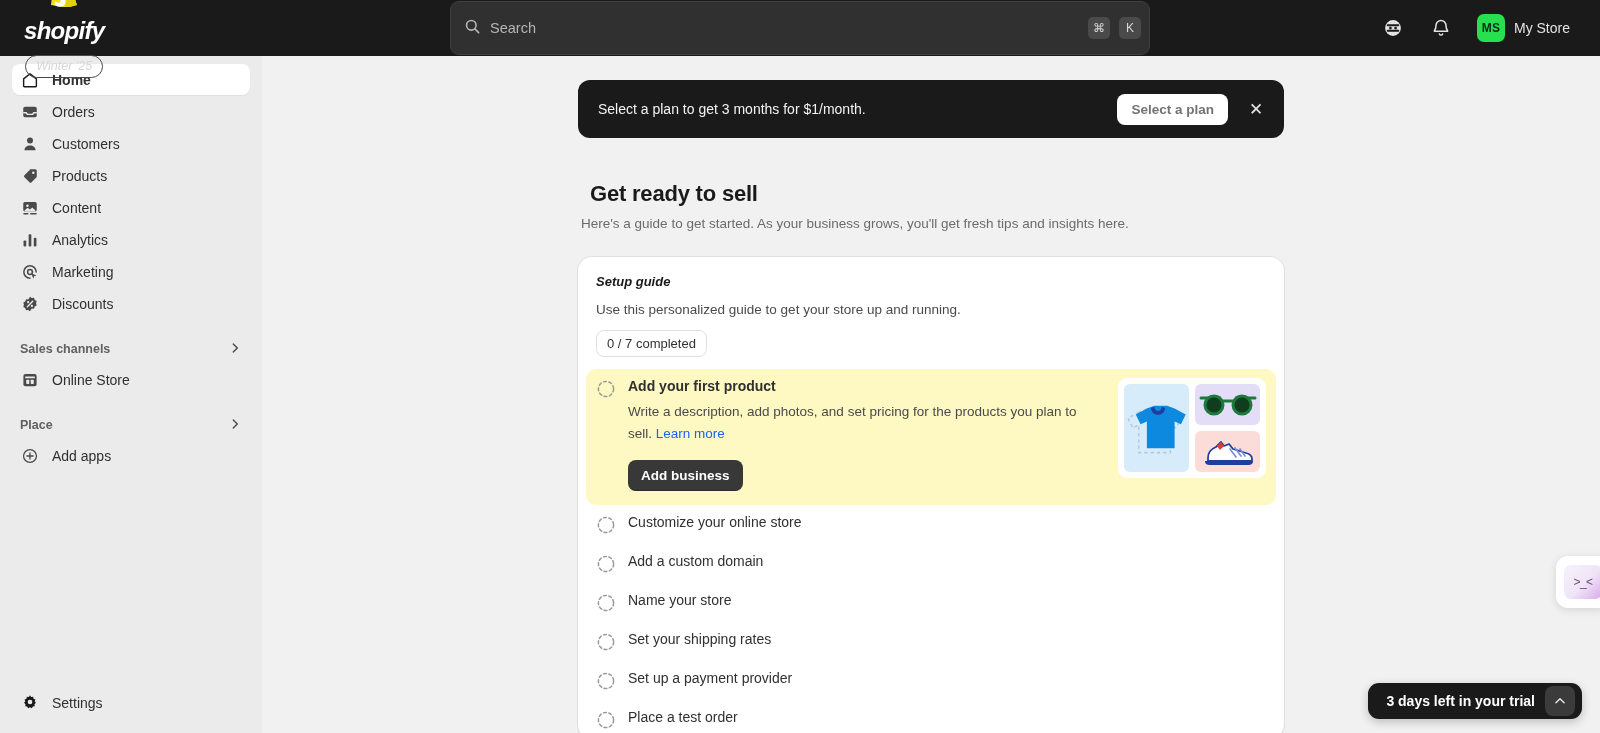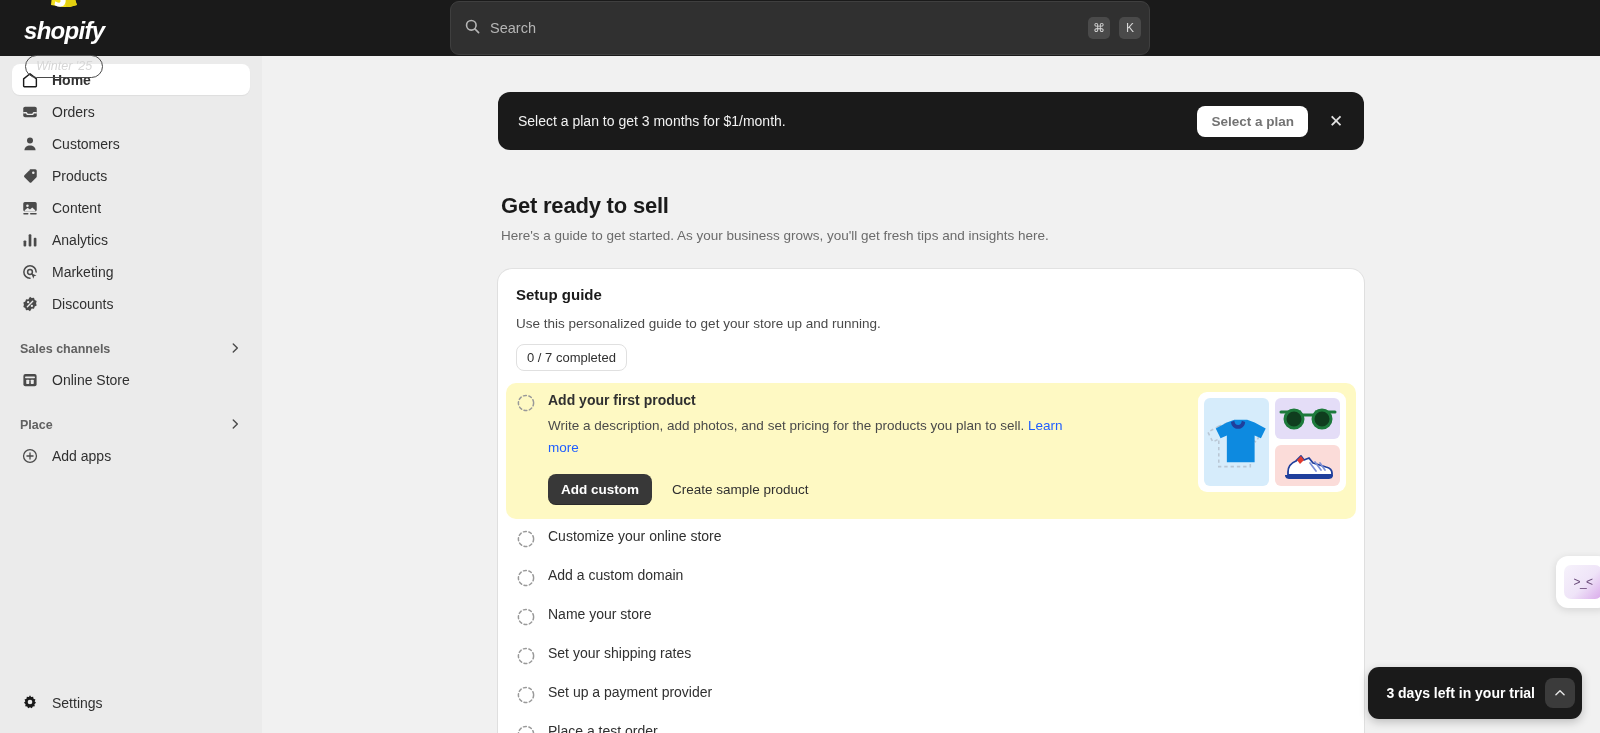--- a/index.html
+++ b/index.html
@@ -81,49 +81,49 @@
   .section-head .chev { margin-left: auto; color: #4a4a4a; }
   .sidebar-bottom { margin-top: auto; padding-bottom: 14px; }
 
   
   .main {
     flex: 1; min-width: 0; position: relative;
     overflow: hidden;
     background: #f1f1f1;
     display: flex; justify-content: center;
   }
-  .content { width: 866px; padding-top: 36px; }
+  .content { width: 706px; padding-top: 24px; }
 
   .plan-banner {
     background: #1a1a1a; border-radius: 12px;
     height: 58px; display: flex; align-items: center;
     padding: 0 14px 0 20px; gap: 14px;
   }
   .plan-text { color: #f2f2f2; font-size: 14px; flex: 1; }
   .plan-btn {
     background: #fff; color: #737373; font-size: 13.5px; font-weight: 600;
     border: none; border-radius: 8px; padding: 8px 14px; cursor: pointer;
     font-family: inherit;
   }
   .banner-close {
     width: 28px; height: 28px; border: none; background: transparent;
     color: #e3e3e3; font-size: 17px; cursor: pointer; border-radius: 6px;
     display: flex; align-items: center; justify-content: center; font-family: inherit;
   }
 
-  .page-title { font-size: 22px; font-weight: 700; color: #1a1a1a; margin: 43px 0 0 3px; letter-spacing: -.2px; }
+  .page-title { font-size: 22px; font-weight: 700; color: #1a1a1a; margin: 43px 0 0 12px; letter-spacing: -.2px; }
   .page-sub { font-size: 13.5px; color: #6b6b6b; margin: 9px 0 0 3px; }
 
   .card {
     background: #fff; border-radius: 14px; margin-top: 26px;
     box-shadow: 0 0 0 1px rgba(0,0,0,.06), 0 1px 2px rgba(0,0,0,.07);
     overflow: hidden;
   }
   .card-head { padding: 17px 18px 0 18px; }
-  .card-title { font-size: 15px; font-weight: 700; color: #1a1a1a; }
+  .card-title { font-size: 13px; font-weight: 700; color: #1a1a1a; font-style: italic; }
   .card-sub { font-size: 13.5px; color: #4a4a4a; margin-top: 13px; }
   .count-badge {
     display: inline-block; margin-top: 13px; margin-bottom: 4px;
     border: 1px solid #e0e0e0; border-radius: 8px;
     padding: 5px 10px; font-size: 13px; color: #303030; background: #fff;
   }
 
   .task-list { padding: 8px 8px 0 8px; }
   .task {
     display: flex; gap: 12px; padding: 9px 10px 9px 10px;
@@ -165,21 +165,21 @@
     display: flex; align-items: center; justify-content: center;
   }
   .chat-face {
     width: 38px; height: 34px; border-radius: 7px;
     background: linear-gradient(135deg,#f6f2fb 0%,#efe4f8 55%,#d9a9ea 100%);
     display: flex; align-items: center; justify-content: center;
     font-size: 12px; color: #6b4b7a; letter-spacing: -.5px;
   }
   .trial-pill {
     position: absolute; right: 18px; bottom: 14px;
-    background: #1a1a1a; border-radius: 11px; height: 52px;
+    background: #1a1a1a; border-radius: 11px; height: 36px;
     display: flex; align-items: center; gap: 10px; padding: 0 7px 0 18px;
     box-shadow: 0 3px 10px rgba(0,0,0,.22); z-index: 20;
   }
   .trial-text { color: #fff; font-size: 14px; font-weight: 700; }
   .trial-toggle {
     width: 30px; height: 30px; background: #3b3b3b; border: none;
     border-radius: 8px; color: #e6e6e6; cursor: pointer;
     display: flex; align-items: center; justify-content: center; font-family: inherit;
   }
 </style>
@@ -207,20 +207,41 @@
           <circle cx="8.6" cy="8.6" r="5.6"></circle>
             <line x1="12.8" y1="12.8" x2="17.2" y2="17.2" stroke-linecap="round"></line>
         </svg>
       </span>
       <span class="search-placeholder">Search</span>
       <span class="kbd">⌘</span>
       <span class="kbd">K</span>
     </div>
   </div>
 
+  <div class="topbar-right">
+    <div class="icon-btn">
+      <svg width="22" height="22" viewBox="0 0 24 24">
+        <circle cx="12" cy="12" r="8.6" fill="#e3e3e3"></circle>
+        <rect x="5.2" y="8" width="13.6" height="2" rx="1" fill="#1a1a1a"></rect>
+        <rect x="5.2" y="14" width="13.6" height="2" rx="1" fill="#1a1a1a"></rect>
+        <circle cx="9.2" cy="12" r="1.5" fill="#1a1a1a"></circle>
+        <circle cx="14.8" cy="12" r="1.5" fill="#1a1a1a"></circle>
+      </svg>
+    </div>
+    <div class="icon-btn">
+      <svg width="20" height="20" viewBox="0 0 24 24" fill="none" stroke="#e3e3e3" stroke-width="1.8" stroke-linejoin="round">
+        <path d="M6 9a6 6 0 0112 0c0 4 1.3 5.4 1.9 6.1.3.4 0 .9-.5.9H4.6c-.5 0-.8-.5-.5-.9C4.7 14.4 6 13 6 9z"></path>
+        <path d="M10 19.2a2.2 2.2 0 004 0" stroke-linecap="round"></path>
+      </svg>
+    </div>
+    <div class="store-chip">
+      <span class="avatar">MS</span>
+      <span class="store-name">My Store</span>
+    </div>
+  </div>
 </div>
 
 <div class="shell">
 
   <nav class="sidebar">
 
     <div class="nav-item active">
       <span class="nav-ico">
         <svg width="18" height="18" viewBox="0 0 24 24" fill="none" stroke="#1a1a1a" stroke-width="1.9" stroke-linejoin="round">
           <path d="M3.5 10.5L12 3.6l8.5 6.9V20a.9.9 0 01-.9.9H4.4a.9.9 0 01-.9-.9z"></path>
@@ -386,22 +407,21 @@
               <svg width="20" height="20" viewBox="0 0 20 20" fill="none" stroke="#999" stroke-width="1.5" stroke-linecap="round" stroke-dasharray="2.9 2.6">
                   <circle cx="10" cy="10" r="7.6"></circle>
                 </svg>
             </span>
             <div class="task-body">
               <div class="task-title">Add your first product</div>
               <div class="task-desc">
                 <span>Write a description, add photos, and set pricing for the products you plan to sell. </span><a class="link">Learn more</a>
               </div>
               <div class="task-actions">
-                <button class="btn-primary">Add custom</button>
-                <button class="btn-plain">Create sample product</button>
+                <button class="btn-primary">Add business</button>
               </div>
             </div>
             <div class="task-illus">
               <div class="illus-frame">
                 <div class="tile shirt">
                   <svg width="66" height="64" viewBox="0 0 66 64">
                     <path d="M20 14l-11 6 5 10 6-3v28h32V27l6 3 5-10-11-6-8-3H28z" fill="none" stroke="#b9c6d4" stroke-width="1.6" stroke-dasharray="3.4 3" transform="translate(-5,2)"></path>
                     <path d="M26 10l-12 6.5 5.2 10.6L26 24v29h30V24l6.8 3.1L68 16.5 56 10l-8-3H34z" fill="#0d8ae0" transform="translate(-5,0) scale(.94) translate(4,3)"></path>
                     <path d="M29.4 9.6c.3 4.4 3.4 7 7.2 7s6.9-2.6 7.2-7l-3.4-1.2c-.2 2.8-1.8 4.4-3.8 4.4s-3.6-1.6-3.8-4.4z" fill="#1f3f9c" transform="translate(-2,2)"></path>
                   </svg>

